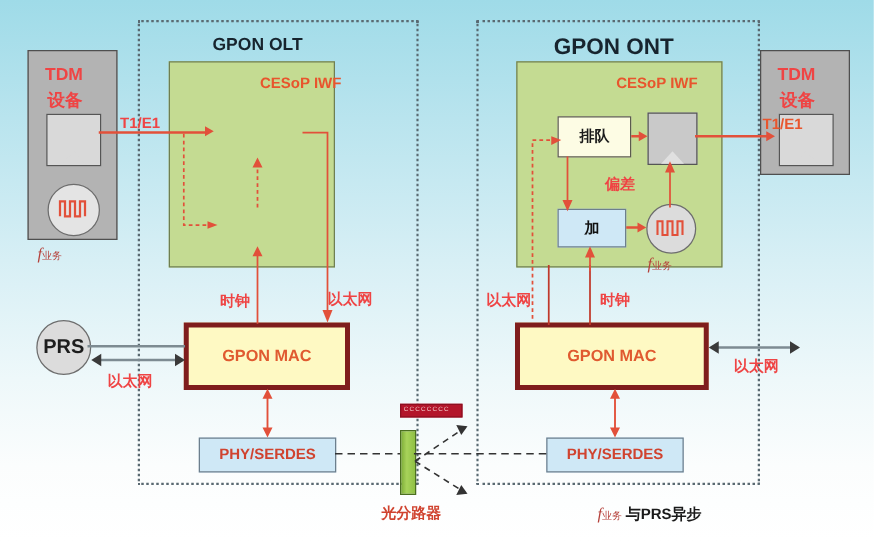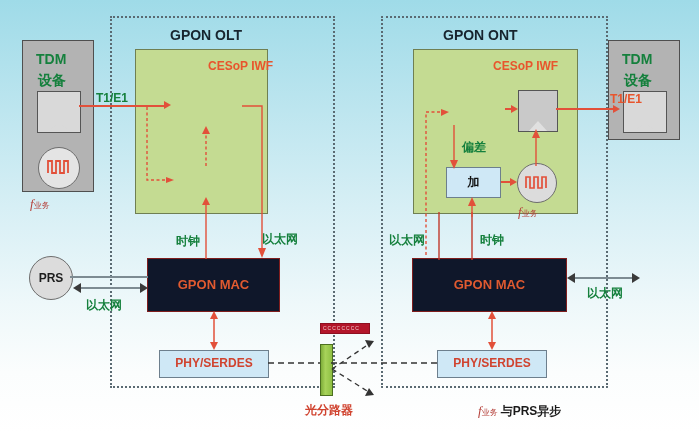--- a/index.html
+++ b/index.html
@@ -23,25 +23,25 @@
   }
   .boxbase{
     position:absolute;box-sizing:border-box;
     display:flex;align-items:center;justify-content:center;
     text-align:center;line-height:1.12;
     border:1px solid #5b5b4e;
   }
   .box-cream{background:#fdfce4;color:#1a1a1a;}
   .box-blue{background:#cfe8f6;border-color:#6d7f8d;color:#d0432f;}
   .box-blue-cn{background:#cfe8f6;border-color:#6d7f8d;color:#d0432f;}
-  .box-yellow{background:#0f172a;border:1px solid #7f1d1d;color:#e05a30;}
+  .box-yellow{background:#fef9c3;border:4px solid #7f1d1d;color:#e05a30;}
   .box-devgray{background:#b3b3b3;border:1px solid #4f4f4f;}
 
   .title-en{color:#17242e;font-weight:bold;}
-  .title-cn{color:#15803d;font-weight:bold;}
+  .title-cn{color:#ef4444;font-weight:bold;}
   .red-t{color:#e8552d;font-weight:bold;margin-left:45px;}
 
   
   .rline{position:absolute;background:#e2503a;}
   .gline{position:absolute;background:#7d8b92;}
 
   .arrowR{position:absolute;width:0;height:0;border-top:4px solid transparent;border-bottom:4px solid transparent;border-left:7px solid #e2503a;}
   .garrowR{position:absolute;width:0;height:0;border-top:5px solid transparent;border-bottom:5px solid transparent;border-left:8px solid #3a3a3a;}
   .garrowL{position:absolute;width:0;height:0;border-top:5px solid transparent;border-bottom:5px solid transparent;border-right:8px solid #3a3a3a;}
 
@@ -78,31 +78,32 @@
 
   <div class="boxbase box-yellow" style="left:147px;top:258px;width:133px;height:54px;font-size:13px;font-weight:bold;">GPON MAC</div>
 
   <div class="boxbase box-blue" style="left:159px;top:350px;width:110px;height:28px;font-size:12px;font-weight:bold;">PHY/SERDES</div>
 
   <div class="lbl title-cn" style="left:176px;top:235px;font-size:12px;">时钟</div>
   <div class="lbl title-cn" style="left:262px;top:233px;font-size:12px;">以太网</div>
   <div class="lbl title-cn" style="left:86px;top:299px;font-size:12px;">以太网</div>
 
   <div class="dotbox" style="left:381px;top:16px;width:227px;height:372px;"></div>
-  <div class="lbl title-en" style="left:443px;top:28px;font-size:14px;">GPON ONT</div>
+  <div class="lbl title-en" style="left:443px;top:28px;font-size:18px;">GPON ONT</div>
 
   <div class="greenpanel" style="left:413px;top:49px;width:165px;height:165px;"></div>
   <div class="lbl red-t" style="left:448px;top:60px;font-size:12px;">CESoP IWF</div>
 
+  <div class="boxbase box-cream" style="left:446px;top:93px;width:59px;height:33px;font-size:12px;font-weight:bold;">排队</div>
 
   <div class="devport" style="left:518px;top:90px;width:38px;height:40px;background:#c9c9c9;">
     <div class="caret" style="border-left-width:10px;border-right-width:10px;border-bottom:11px solid #e0e0e0;"></div>
   </div>
 
-  <div class="lbl title-cn" style="left:462px;top:141px;font-size:12px;">偏差</div>
+  <div class="lbl title-cn" style="left:484px;top:141px;font-size:12px;">偏差</div>
 
   <div class="boxbase box-blue-cn" style="left:446px;top:167px;width:55px;height:31px;font-size:12px;font-weight:bold;color:#111;">加</div>
 
   <div class="wcirc" style="left:517px;top:163px;width:38px;height:38px;">
     <svg width="36" height="36" viewBox="0 0 36 36">
       <polyline points="8,24 8,13 12,13 12,24 16,24 16,13 20,13 20,24 24,24 24,13 28,13 28,24" fill="none" stroke="#e2503a" stroke-width="1.7"></polyline>
     </svg>
   </div>
   <div class="fsvc" style="left:518px;top:202px;">
     <b>f</b><i>业务</i>
@@ -132,21 +133,21 @@
   </div>
 
   <div class="box-devgray abs" style="left:608px;top:40px;width:72px;height:100px;"></div>
   <div class="lbl title-cn" style="left:622px;top:52px;font-size:14px;">TDM</div>
   <div class="lbl title-cn" style="left:624px;top:73px;font-size:14px;">设备</div>
   <div class="devport" style="left:623px;top:91px;width:42px;height:40px;">
     <div class="caret"></div>
   </div>
 
   <div class="wcirc" style="left:29px;top:256px;width:42px;height:42px;display:flex;align-items:center;justify-content:center;">
-    <span style="font-size:12px;font-weight:bold;color:#1d1d1d;">PRS</span>
+    <span style="font-size:16px;font-weight:bold;color:#1d1d1d;">PRS</span>
   </div>
 
   <div class="gline" style="left:70px;top:276px;width:78px;height:2px;"></div>
 
   <div class="gline" style="left:80px;top:287px;width:66px;height:2px;"></div>
   <div class="garrowL" style="left:73px;top:283px;"></div>
   <div class="garrowR" style="left:140px;top:283px;"></div>
 
   <div class="gline" style="left:574px;top:277px;width:64px;height:2px;"></div>
   <div class="garrowL" style="left:567px;top:273px;"></div>

